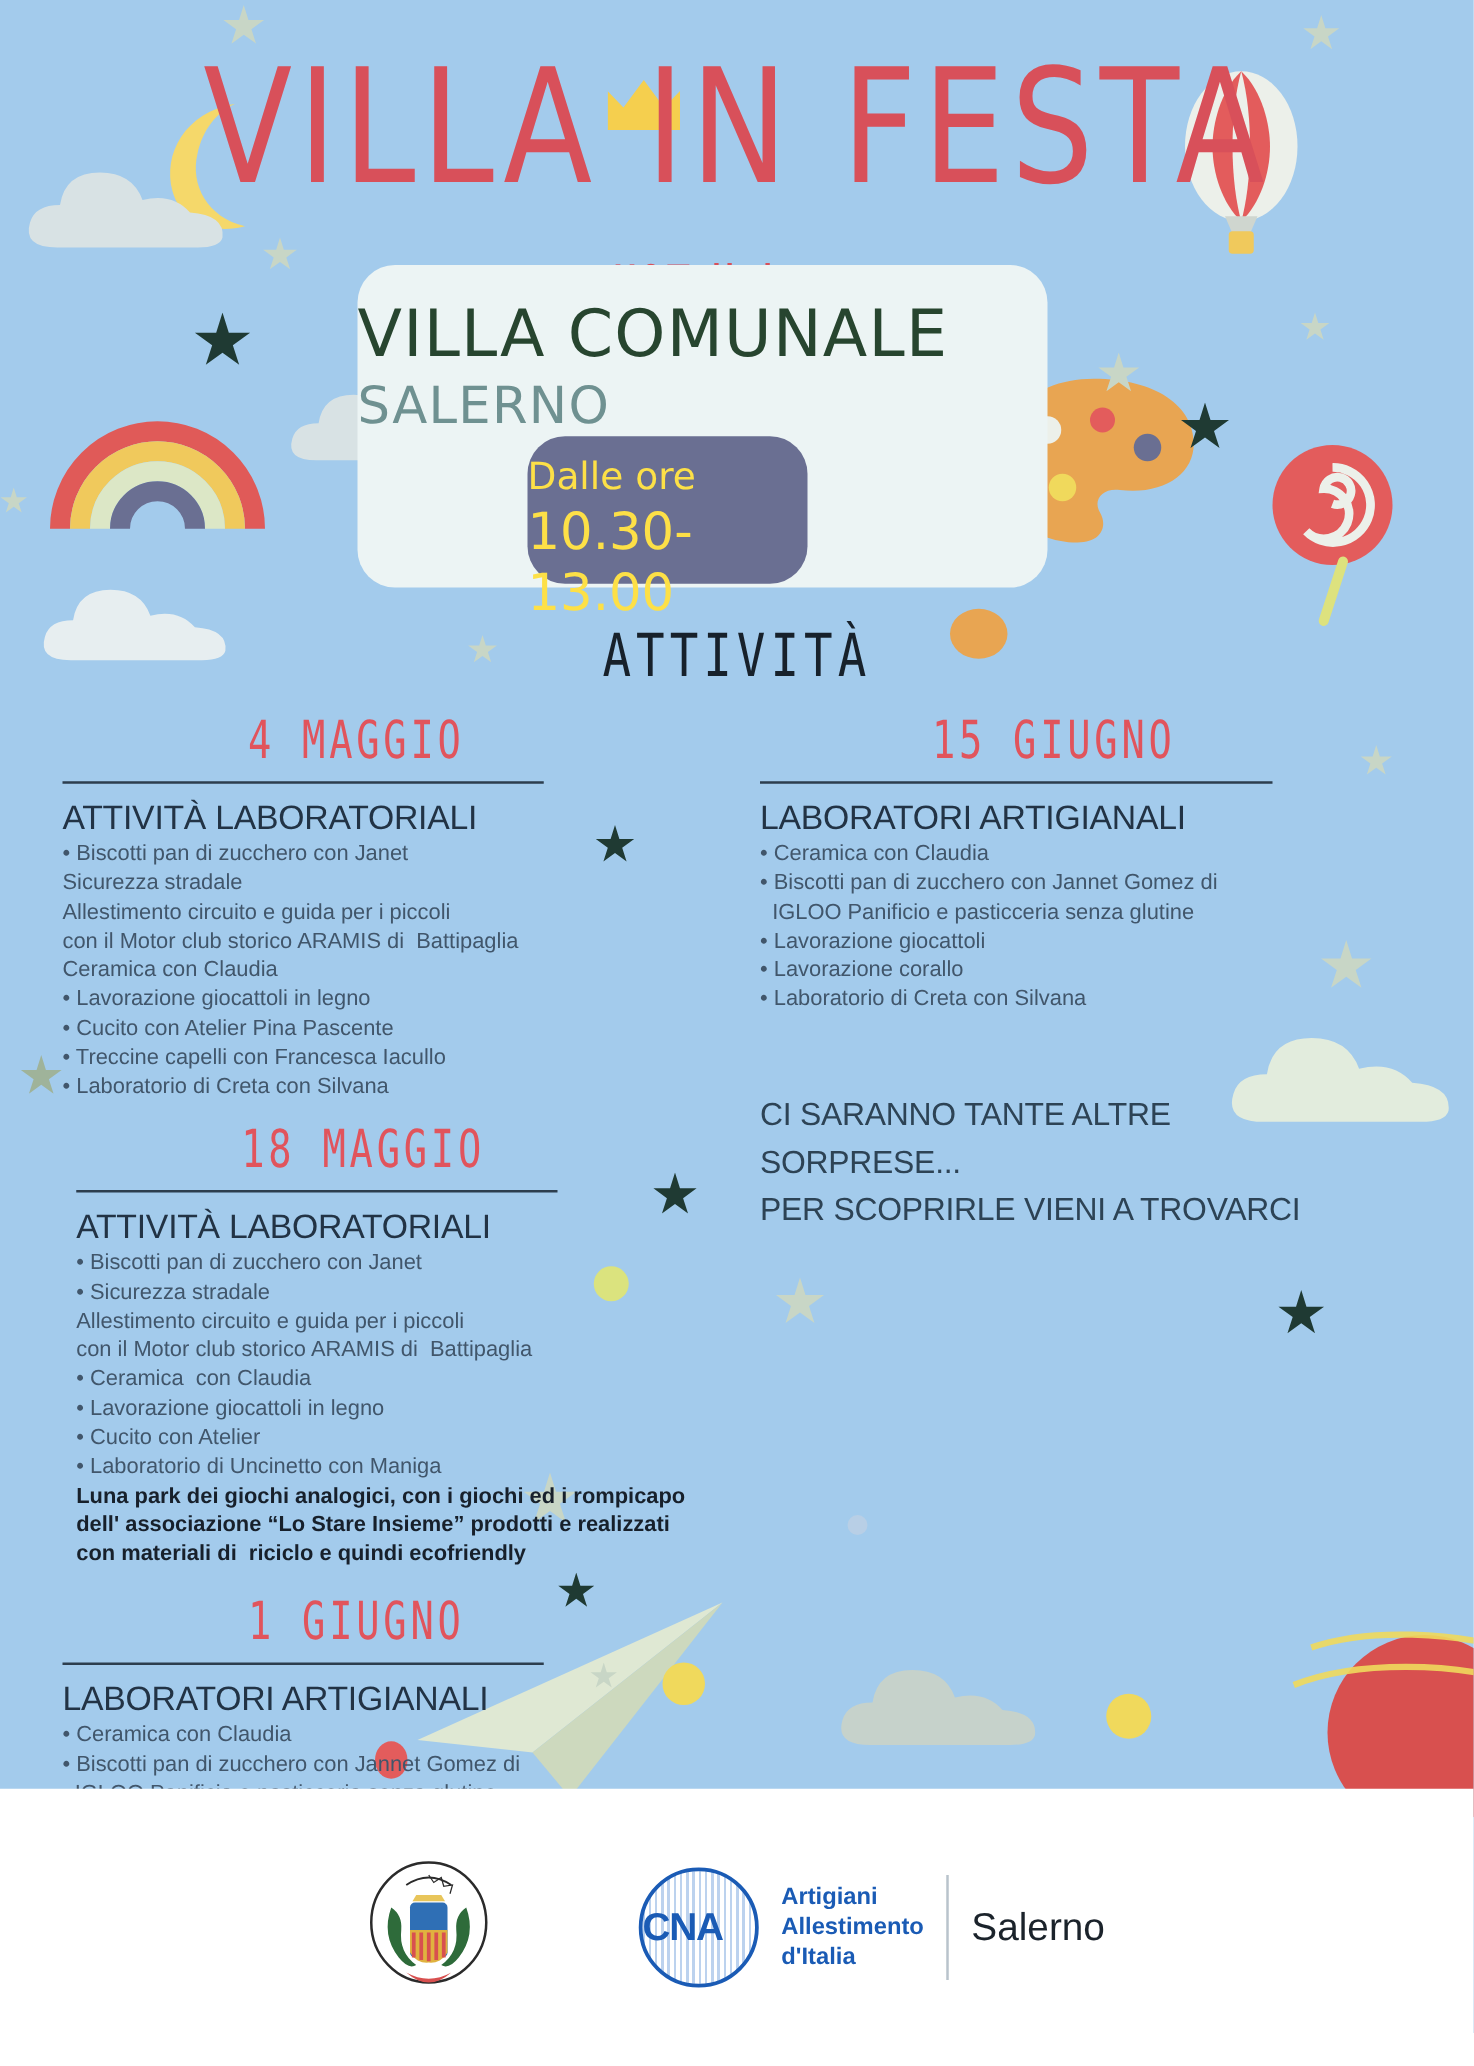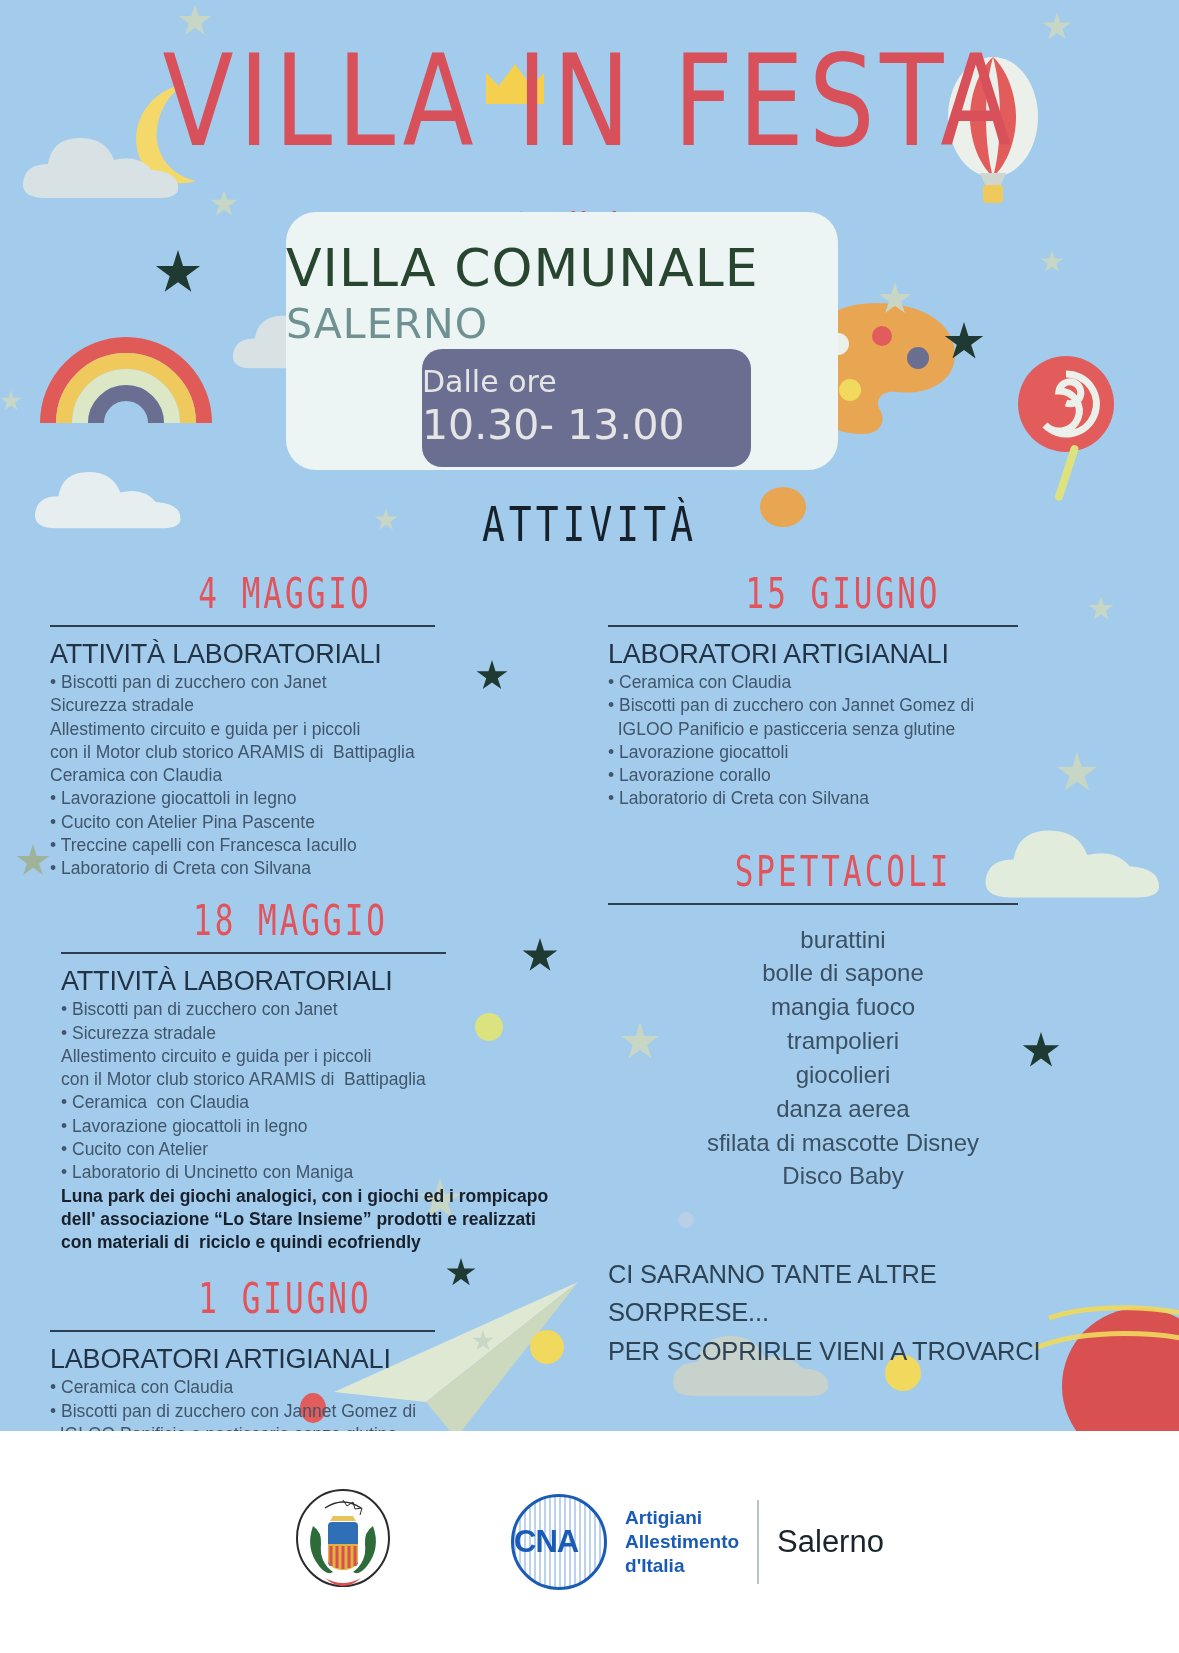--- a/index.html
+++ b/index.html
@@ -66,24 +66,24 @@
     font-family: "DejaVu Sans", sans-serif;
   }
   .venue-city {
     margin-top: 2px;
     font-size: 41px; letter-spacing: 1px;
     color: #6f9191; font-weight: 400;
     font-family: "DejaVu Sans", sans-serif;
   }
   .time-pill {
     position: absolute; left: 136px; top: 137px;
-    width: 329px; height: 118px;
+    width: 224px; height: 118px;
     background: #6a6f92;
-    border-radius: 20px;
-    color: #e5e5e5;
+    border-radius: 30px;
+    color: #fde047;
     padding-top: 14px;
   }
   .time-label { font-size: 30px; line-height: 1.25; font-family: "DejaVu Sans", sans-serif;}
   .time-value { font-size: 41px; line-height: 1.2; font-family: "DejaVu Sans", sans-serif;}
 
   .attivita {
     position: absolute; top: 497px; left: 0; width: 100%;
     text-align: center;
     font-family: "DejaVu Sans Mono", monospace;
     font-size: 38px; letter-spacing: 4px;
@@ -349,34 +349,20 @@
       <ul class="lines">
         <li>• Ceramica con Claudia</li>
         <li>• Biscotti pan di zucchero con Jannet Gomez di</li>
         <li>  IGLOO Panificio e pasticceria senza glutine</li>
         <li>• Lavorazione giocattoli</li>
         <li>• Lavorazione corallo</li>
         <li>• Laboratorio di Creta con Silvana</li>
       </ul>
     </div>
 
-    <div style="margin-top:42px;">
-      <div class="date-heading">SPETTACOLI</div>
-      <div class="rule wide"></div>
-      <ul class="shows-list">
-        <li>burattini</li>
-        <li>bolle di sapone</li>
-        <li>mangia fuoco</li>
-        <li>trampolieri</li>
-        <li>giocolieri</li>
-        <li>danza aerea</li>
-        <li>sfilata di mascotte Disney</li>
-        <li>Disco Baby</li>
-      </ul>
-    </div>
 
     <div class="closing">
       <div>CI SARANNO TANTE ALTRE SORPRESE...</div>
       <div>PER SCOPRIRLE VIENI A TROVARCI</div>
     </div>
   </div>
 
   <div class="footer">
 
     <div class="crest">

